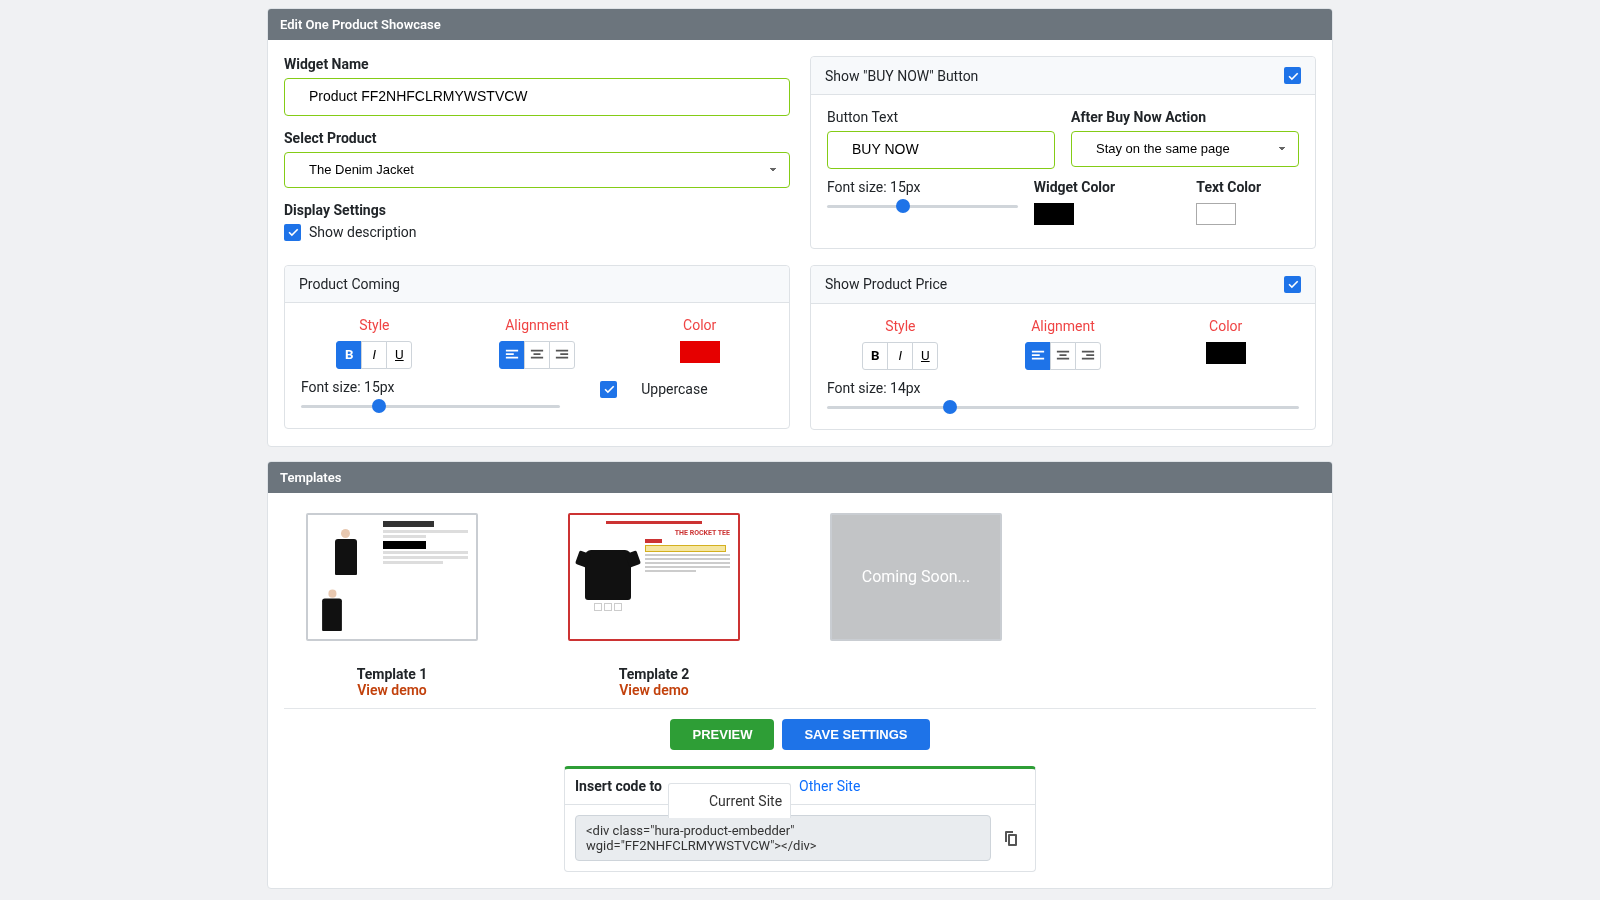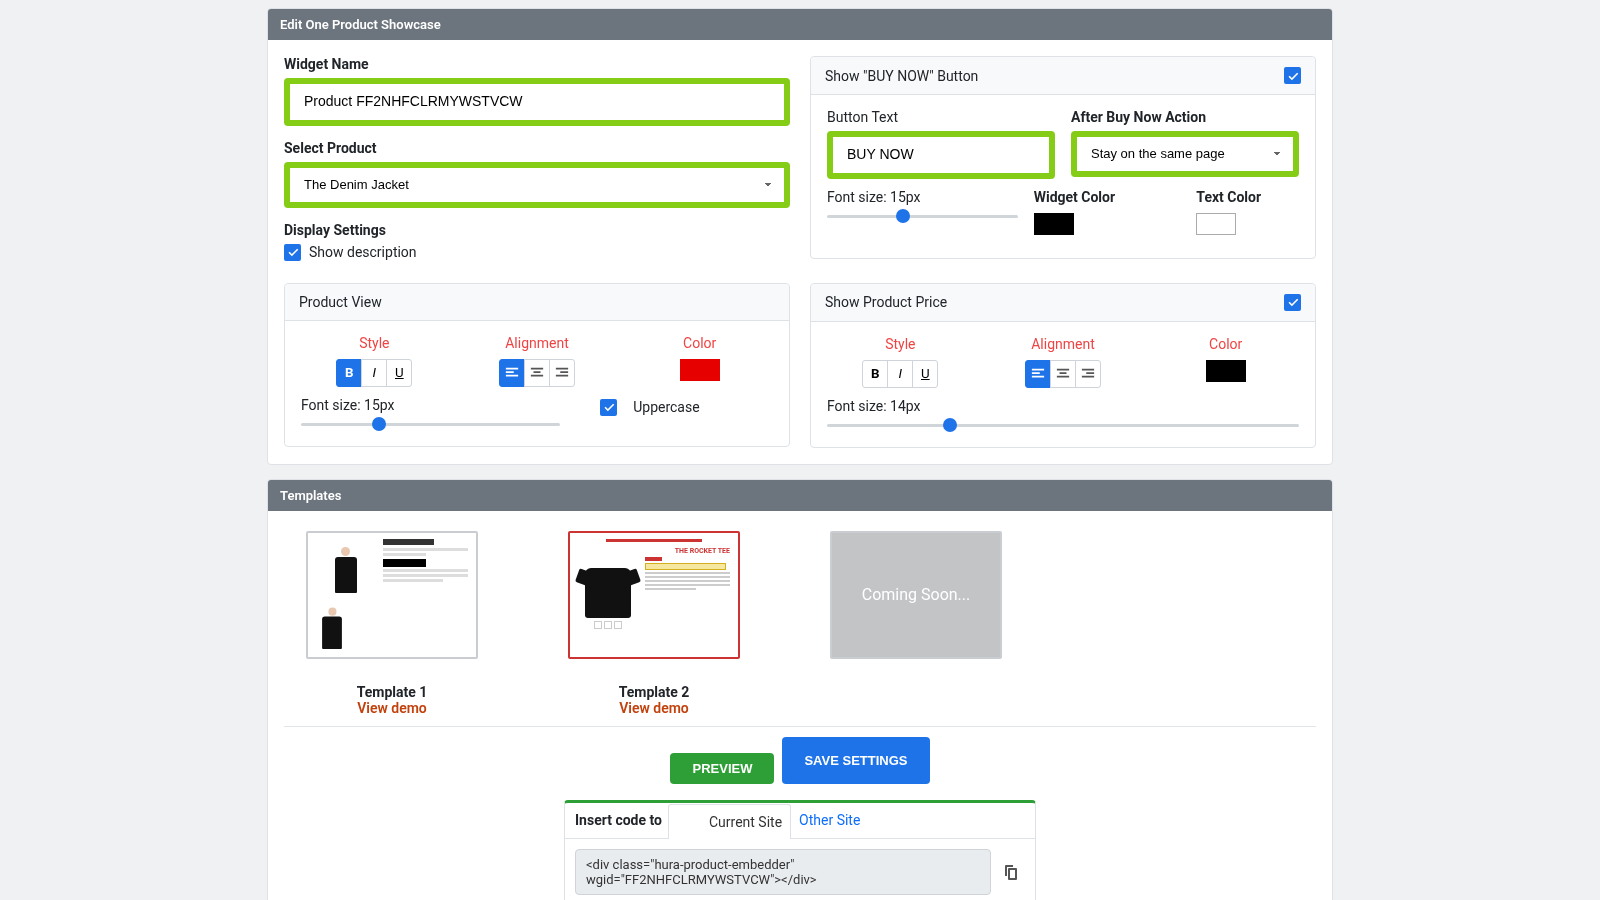--- a/index.html
+++ b/index.html
@@ -5,21 +5,21 @@
 * { box-sizing: border-box; margin: 0; padding: 0; }
 body { font-family: -apple-system, BlinkMacSystemFont, "Segoe UI", Roboto, "Helvetica Neue", Arial, sans-serif; background: #f0f1f3; font-size: 14px; color: #212529; }
 .container { width: 1066px; margin: 8px auto 0; }
 .card { background: #fff; border: 1px solid #dee2e6; border-radius: 4px; margin-bottom: 14px; }
 .card-header { background: #6c757d; color: #fff; padding: 8px 12px; font-size: 13px; font-weight: 600; border-radius: 3px 3px 0 0; }
 .card-body { padding: 16px; }
 .row { display: flex; gap: 20px; }
 .col { flex: 1; }
 .form-group { margin-bottom: 14px; }
 .form-label { font-weight: 700; font-size: 14px; display: block; margin-bottom: 6px; }
-.form-control { width: 100%; padding: 8px 14px; border: 6px solid #84cc16; border-radius: 4px; font-size: 14px; line-height: 1.4; background: #fff; }
+.form-control { width: 100%; padding: 8px 24px; border: 1px solid #84cc16; border-radius: 4px; font-size: 14px; line-height: 1.4; background: #fff; }
 .form-select { appearance: none; background-image: linear-gradient(45deg, transparent 50%, #666 50%), linear-gradient(135deg, #666 50%, transparent 50%); background-position: calc(100% - 16px) 50%, calc(100% - 12px) 50%; background-size: 4px 4px, 4px 4px; background-repeat: no-repeat; padding-right: 28px; font-size: 13px; }
 .checkbox-row { display: flex; align-items: center; gap: 8px; }
 .chk { width: 17px; height: 17px; background: #1E73E8; border-radius: 2px; display: inline-flex; align-items: center; justify-content: center; flex-shrink: 0; }
 .chk svg { width: 12px; height: 12px; fill: #fff; }
 .subcard { border: 1px solid #dee2e6; border-radius: 4px; background: #fff; margin-top: 6px; }
 .subcard-header { background: #f7f9fb; padding: 10px 14px; font-weight: 400; font-size: 14px; border-bottom: 1px solid #dee2e6; display: flex; justify-content: space-between; align-items: center; border-radius: 4px 4px 0 0; }
 .subcard-body { padding: 14px 16px 20px; }
 .subcard .hdr-check { background:#1E73E8; width:17px; height:17px; border-radius:2px; display:inline-flex; align-items:center; justify-content:center; }
 .subcard .hdr-check svg { width:12px; height:12px; fill:#fff; }
 .inner-row { display:flex; gap:16px; margin-bottom:10px; }
@@ -40,27 +40,27 @@
 .templates-row{ display:flex; gap:90px; padding:20px 38px 6px; }
 .template{ width:172px; text-align:center; }
 .thumb-box{ width:172px; height:128px; border:2px solid #c9cdd2; border-radius:2px; background:#fff; position:relative; overflow:hidden; }
 .thumb-box.selected{ border-color:#cc3333; }
 .thumb-content{ position:absolute; inset:4px; }
 .tmpl-name{ font-weight:700; margin-top:25px; font-size:14px; }
 .tmpl-link{ color:#c2410c; font-weight:600; cursor:pointer; font-size:14px; }
 .coming{ background:#c2c4c6; color:#fff; display:flex; align-items:center; justify-content:center; font-size:16px; }
 .hr{ border:none; border-top:1px solid #e3e6e9; margin:4px 16px; }
 .action-row{ display:flex; justify-content:center; gap:8px; padding:6px 0; }
-.btn-green{ background:#2e9e36; color:#fff; border:none; border-radius:4px; padding:8px 22px; font-weight:700; font-size:13px; cursor:pointer;margin-top:16px; }
+.btn-green{ background:#2e9e36; color:#fff; border:none; border-radius:4px; padding:8px 22px; font-weight:700; font-size:13px; cursor:pointer; }
 .btn-blue{ background:#1E73E8; color:#fff; border:none; border-radius:4px; padding:8px 22px; font-weight:700; font-size:13px; cursor:pointer; }
 .embed-box{ width:472px; margin:10px auto 16px; border:1px solid #dee2e6; border-top:3px solid #2e9e36; border-radius:4px; background:#fff; }
 .embed-tabs{ display:flex; align-items:center; padding:0 10px; gap:0; font-size:14px; }
 .embed-tabs .lead{ font-weight:700; padding:9px 6px 9px 0; }
 .embed-tabs .tab{ padding:9px 8px; cursor:pointer; color:#0d6efd; }
-.embed-tabs .tab.active{ color:#333; border:1px solid #dee2e6; border-bottom:none; border-radius:3px 3px 0 0; background:#fff; position:relative; top:1px;padding-left:40px; }
+.embed-tabs .tab.active{ color:#333; border:1px solid #dee2e6; border-bottom:none; border-radius:3px 3px 0 0; background:#fff; position:relative; top:14px;padding-left:40px; }
 .embed-body{ border-top:1px solid #dee2e6; padding:10px; display:flex; gap:6px; align-items:center; }
 .embed-code{ flex:1; background:#e9ecef; border:1px solid #ced4da; border-radius:4px; padding:7px 10px; font-size:13px; color:#333; font-family:inherit; }
 .copy-btn{ width:28px; height:32px; display:flex; align-items:center; justify-content:center; cursor:pointer; }
 .copy-btn svg{ width:16px; height:16px; fill:#555; }
 
 .t1-main{ display:flex; height:62%; }
 .t1-img{ width:42%; background:#fff; display:flex; align-items:center; justify-content:center; }
 .t1-right{ flex:1; padding:2px 4px; }
 .t1-line{ height:3px; background:#ddd; margin:2px 0; }
 .t1-title{ height:6px; background:#333; width:60%; margin-bottom:3px; }
@@ -158,21 +158,21 @@
               </div>
             </div>
           </div>
         </div>
       </div>
 
       <div class="row" style="margin-top:10px;">
         <div class="col">
           <div class="subcard">
             <div class="subcard-header">
-                <span>Product View</span>
+                <span>Product Coming</span>
               </div>
             <div class="subcard-body">
               <div class="inner-row">
                 <div class="inner-col">
                   <span class="inner-label">Style</span>
                   <div class="btn-group">
                     <button class="active">
                         <b>B</b>
                       </button>
                     <button>
@@ -214,21 +214,21 @@
                   <span class="swatch" style="background:#e60000; border:none;"></span>
                 </div>
               </div>
               <div style="display:flex; gap:40px; align-items:flex-start;">
                 <div style="flex:1.5;">
                   <div>Font size: 15px</div>
                   <div class="slider">
                       <div class="thumb" style="left:30%;"></div>
                     </div>
                 </div>
-                <div style="flex:1; display:flex; align-items:center; gap:16px; margin-top:2px;">
+                <div style="flex:1; display:flex; align-items:center; gap:24px; margin-top:2px;">
                   <span class="chk">
                       <svg viewBox="0 0 16 16">
                         <path d="M13.5 3.5l-7 7-3-3L2 9l4.5 4.5L15 5z"></path>
                       </svg>
                     </span>
                   <span>Uppercase</span>
                 </div>
               </div>
             </div>
           </div>

